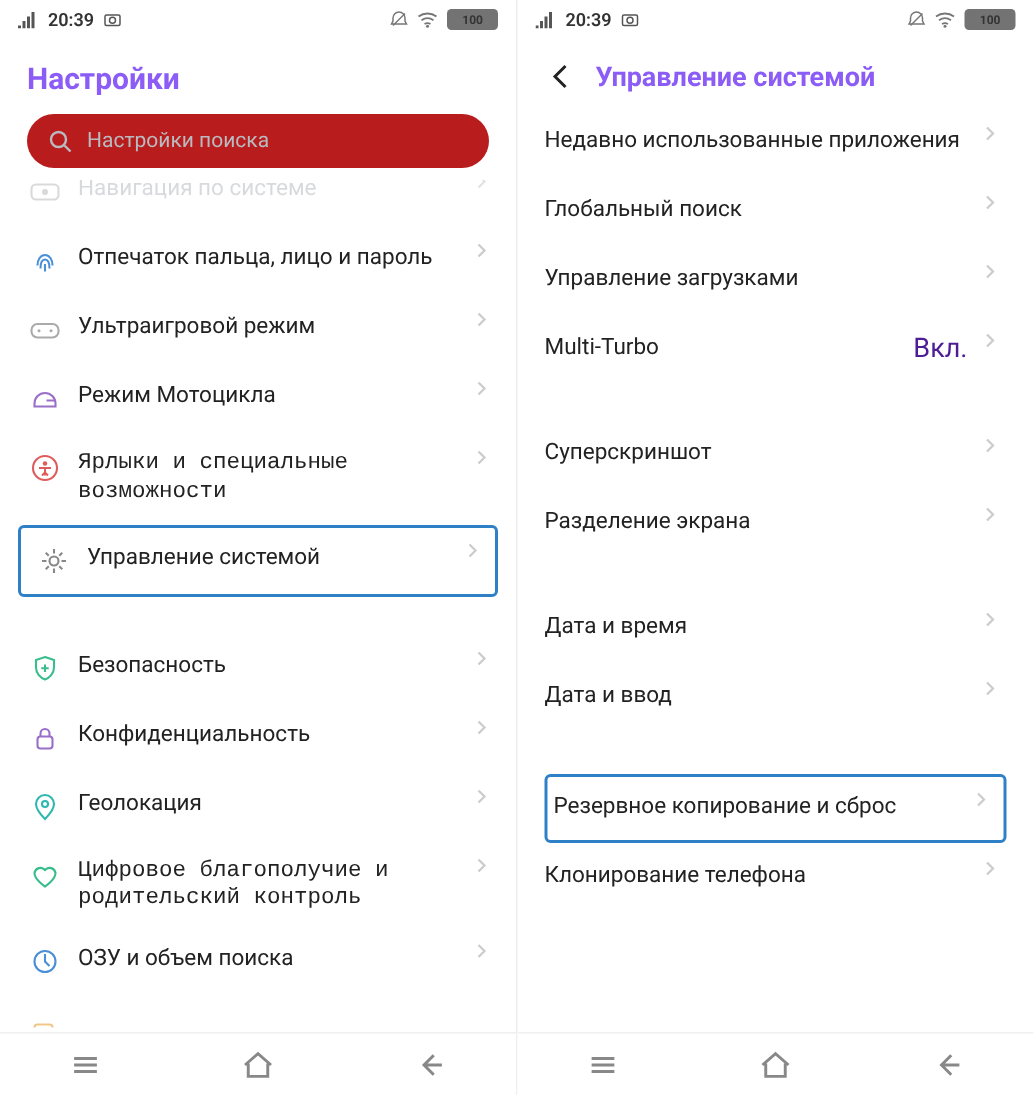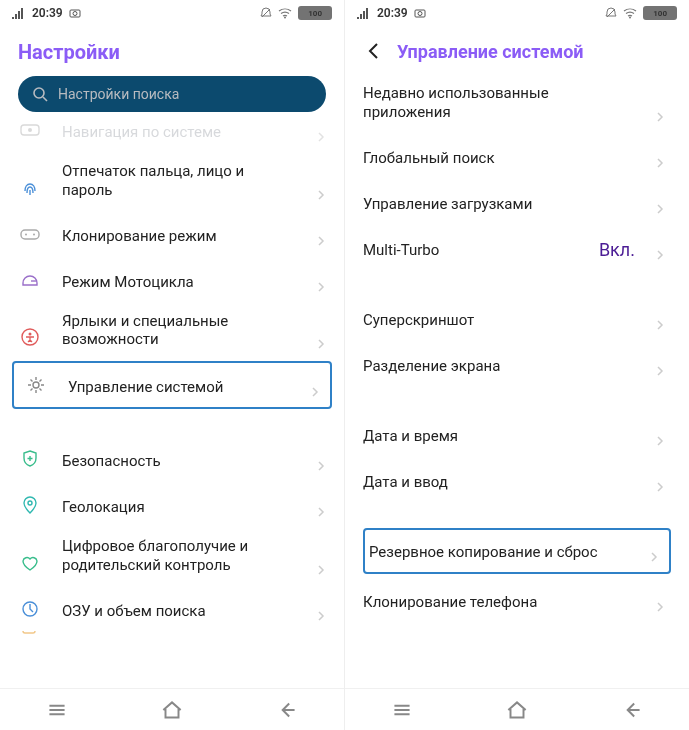--- a/index.html
+++ b/index.html
@@ -45,47 +45,47 @@
     gap:12px;
   }
   .header h1 {
     font-size:20px;
     font-weight:700;
     color:#8b5cf6;
   }
   .back-arrow { width:22px; height:22px; }
   .searchbox {
     margin:0 18px 8px 18px;
-    background:#0c4a6e;
+    background:#b91c1c;
     border-radius:18px;
     height:36px;
     display:flex;
     align-items:center;
     padding:0 14px;
     gap:10px;
     color:#b8bbc0;
     font-size:14px;
   }
   .content {
     flex:1;
     overflow:hidden;
     position:relative;
   }
   .list {
     padding:0 8px;
   }
   .row {
     display:flex;
-    align-items:flex-end;
+    align-items:flex-start;
     padding:10px 10px;
     min-height:46px;
-    gap:20px;
+    gap:10px;
     position:relative;
   }
-  .row.tall { min-height:56px; }
+  .row.tall { min-height:56px;font-family:Liberation Mono, monospace; }
   .row .icon-slot {
     width:24px; height:24px;
     display:flex; align-items:center; justify-content:center;
     color:#888;
     flex-shrink:0;
   }
   .row .label {
     flex:1;
     font-size:15px;
     line-height:1.25;
@@ -203,21 +203,21 @@
       </div>
 
       <div class="row">
         <span class="icon-slot">
           <svg width="22" height="22" viewBox="0 0 22 22">
               <rect x="2" y="7" width="18" height="9" rx="4" fill="none" stroke="#aaa" stroke-width="1.4"></rect>
               <circle cx="7" cy="11.5" r="1" fill="#aaa"></circle>
               <circle cx="15" cy="11.5" r="1" fill="#aaa"></circle>
             </svg>
         </span>
-        <span class="label">Клонирование режим</span>
+        <span class="label">Ультраигровой режим</span>
         <svg class="chev" viewBox="0 0 10 10">
             <path d="M3 1l4 4-4 4" fill="none" stroke="#ccc" stroke-width="1.5"></path>
           </svg>
       </div>
 
       <div class="row">
         <span class="icon-slot" style="color:#9a6fc9;">
           <svg width="22" height="22" viewBox="0 0 22 22">
               <path d="M4 14a7 7 0 0 1 14 0v2H4z" fill="none" stroke="currentColor" stroke-width="1.4"></path>
               <path d="M12 12h6" stroke="currentColor" stroke-width="1.4"></path>
@@ -264,20 +264,32 @@
               <path d="M11 3l6 2v5c0 4-3 7-6 8-3-1-6-4-6-8V5z" fill="none" stroke="currentColor" stroke-width="1.4"></path>
               <path d="M11 8v5M8.5 10.5h5" stroke="currentColor" stroke-width="1.4"></path>
             </svg>
         </span>
         <span class="label">Безопасность</span>
         <svg class="chev" viewBox="0 0 10 10">
             <path d="M3 1l4 4-4 4" fill="none" stroke="#ccc" stroke-width="1.5"></path>
           </svg>
       </div>
 
+      <div class="row">
+        <span class="icon-slot" style="color:#9a6fc9;">
+          <svg width="22" height="22" viewBox="0 0 22 22">
+              <rect x="6" y="10" width="10" height="8" rx="2" fill="none" stroke="currentColor" stroke-width="1.4"></rect>
+              <path d="M8 10V8a3 3 0 0 1 6 0v2" fill="none" stroke="currentColor" stroke-width="1.4"></path>
+            </svg>
+        </span>
+        <span class="label">Конфиденциальность</span>
+        <svg class="chev" viewBox="0 0 10 10">
+            <path d="M3 1l4 4-4 4" fill="none" stroke="#ccc" stroke-width="1.5"></path>
+          </svg>
+      </div>
 
       <div class="row">
         <span class="icon-slot" style="color:#2fb8b0;">
           <svg width="22" height="22" viewBox="0 0 22 22">
               <path d="M11 3a6 6 0 0 1 6 6c0 4-6 10-6 10S5 13 5 9a6 6 0 0 1 6-6z" fill="none" stroke="currentColor" stroke-width="1.4"></path>
               <circle cx="11" cy="9" r="2" fill="none" stroke="currentColor" stroke-width="1.4"></circle>
             </svg>
         </span>
         <span class="label">Геолокация</span>
         <svg class="chev" viewBox="0 0 10 10">

